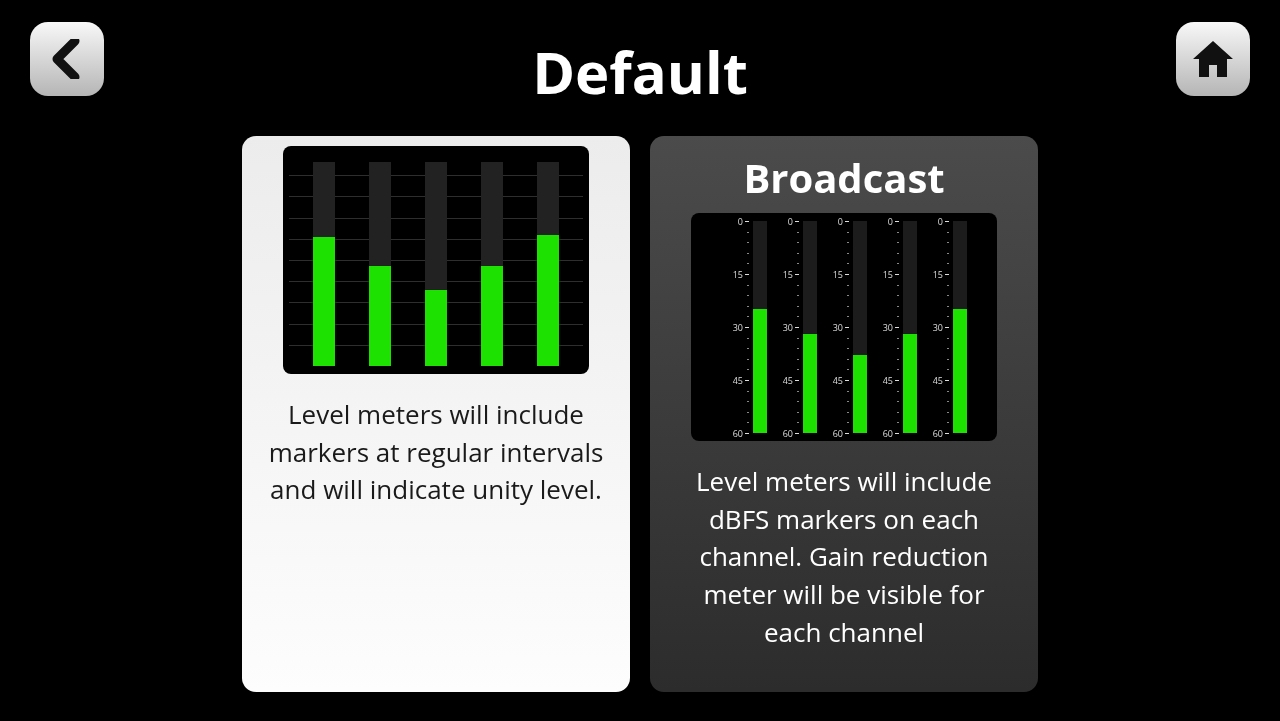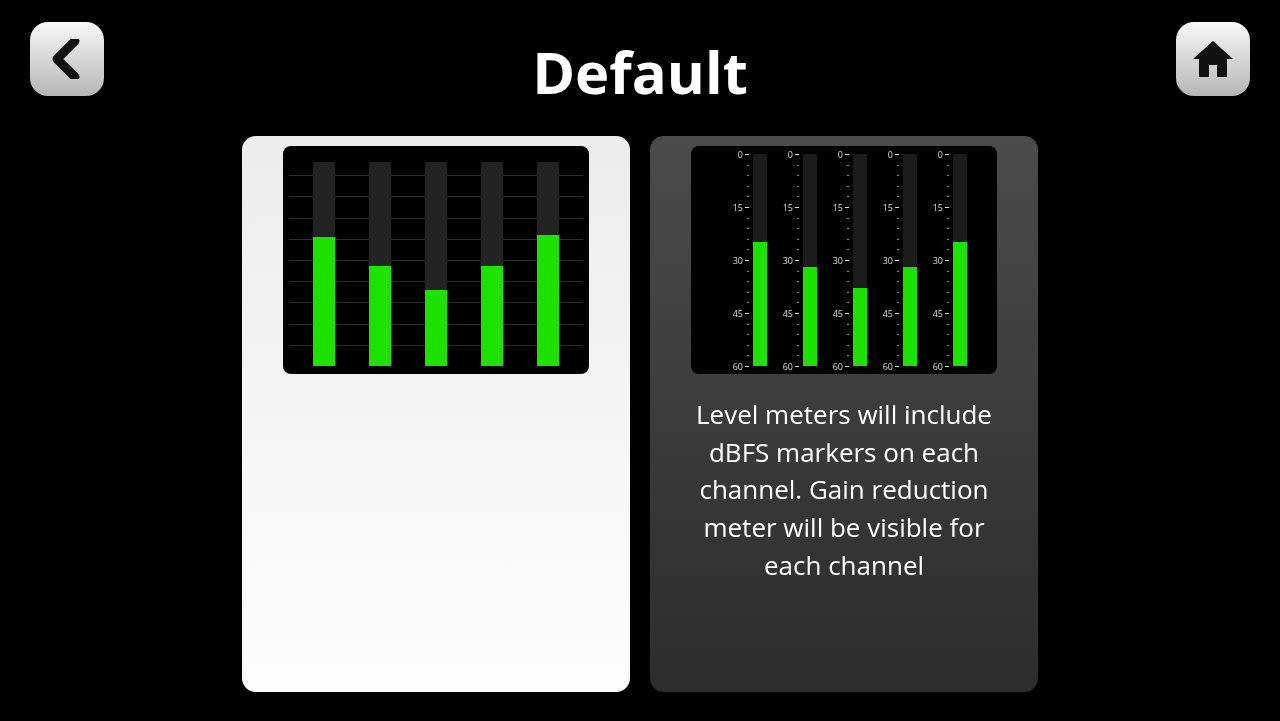--- a/index.html
+++ b/index.html
@@ -184,23 +184,25 @@
         <div class="bar-track" style="left: 142px; width: 22px; height: 203.52px;">
           <div class="bar-fill" style="height: 76.32px;"></div>
         </div>
         <div class="bar-track" style="left: 198px; width: 22px; height: 203.52px;">
           <div class="bar-fill" style="height: 99.64px;"></div>
         </div>
         <div class="bar-track" style="left: 254px; width: 22px; height: 203.52px;">
           <div class="bar-fill" style="height: 131.44px;"></div>
         </div>
       </div>
+    <div class="card-desc">Level meters will include markers at regular intervals and will indicate unity level.</div>
   </div>
 
   <div class="card unselected">
+    <div class="card-title">Broadcast</div>
     <div class="preview" id="preview-broadcast">
         <div class="chan" style="left: 32px;">
           <div class="scale">
             <div class="lbl" style="top: 0px;">0</div>
             <div class="tick" style="top: 0px;"></div>
             <div class="lbl" style="top: 53px;">15</div>
             <div class="tick" style="top: 53px;"></div>
             <div class="lbl" style="top: 106px;">30</div>
             <div class="tick" style="top: 106px;"></div>
             <div class="lbl" style="top: 159px;">45</div>

